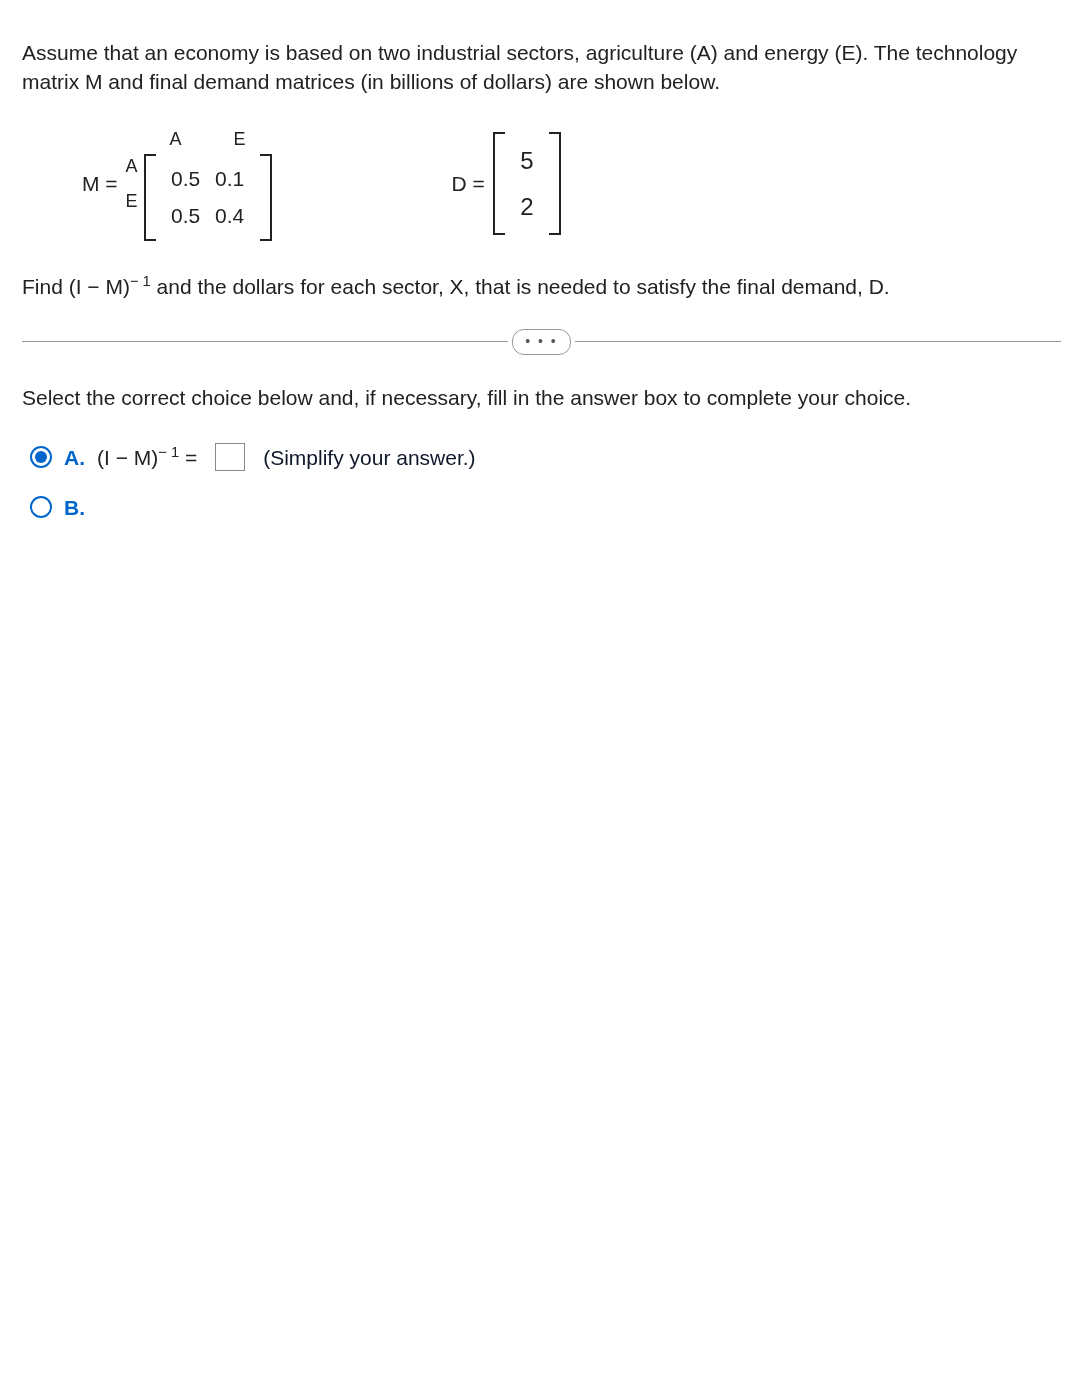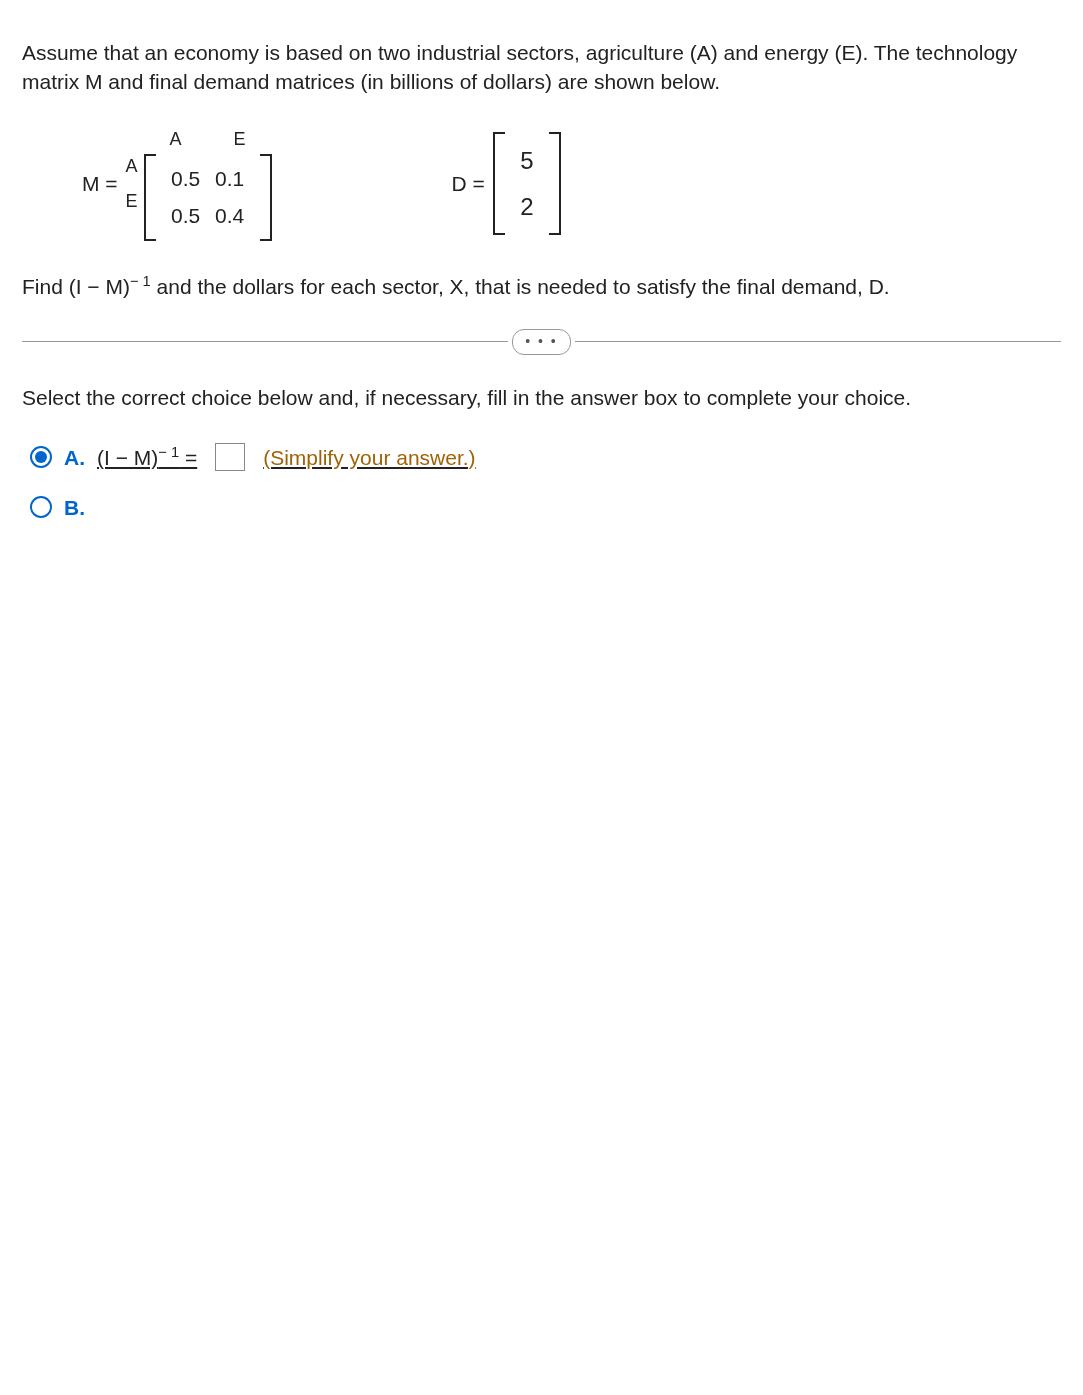--- a/index.html
+++ b/index.html
@@ -91,28 +91,28 @@
       flex-shrink: 0;
     }
     .radio.selected::after {
       content: '';
       position: absolute;
       top: 3px; left: 3px; right: 3px; bottom: 3px;
       background: #0066cc;
       border-radius: 50%;
     }
     .choice-label { color: #0066cc; font-weight: bold; margin-right: 12px; }
-    .choice-content { display: flex; align-items: center; flex-wrap: wrap; gap: 18px; text-decoration: underline; }
+    .choice-content { display: flex; align-items: center; flex-wrap: wrap; gap: 18px; }
     .answer-box {
       width: 30px; height: 28px;
       border: 1px solid #888;
       background: #fff;
       display: inline-block;
     }
-    .hint { color: #a16207; text-align: right; }
+    .hint { color: #0f172a; text-align: right; }
   </style>
 </head>
 <body>
 
 <div class="question-text">Assume that an economy is based on two industrial sectors, agriculture (A) and energy (E). The technology matrix M and final demand matrices (in billions of dollars) are shown below.</div>
 
 <div class="matrices-row">
   <div class="matrix-block">
     <span class="eq-label">M =</span>
     <div class="matrix-labels-col">

